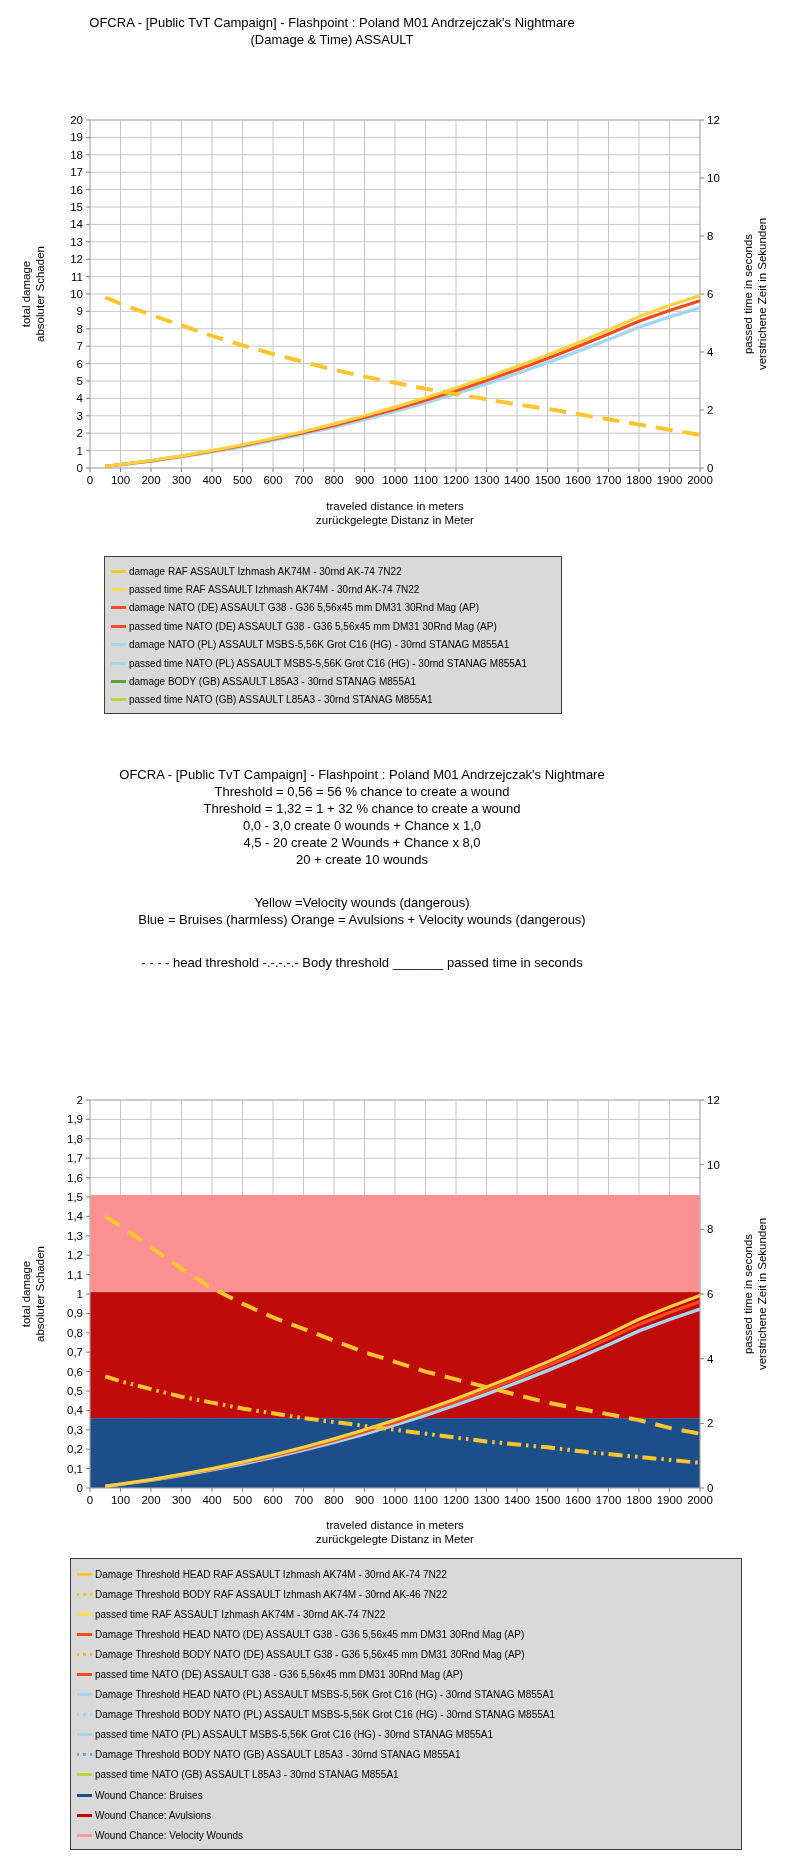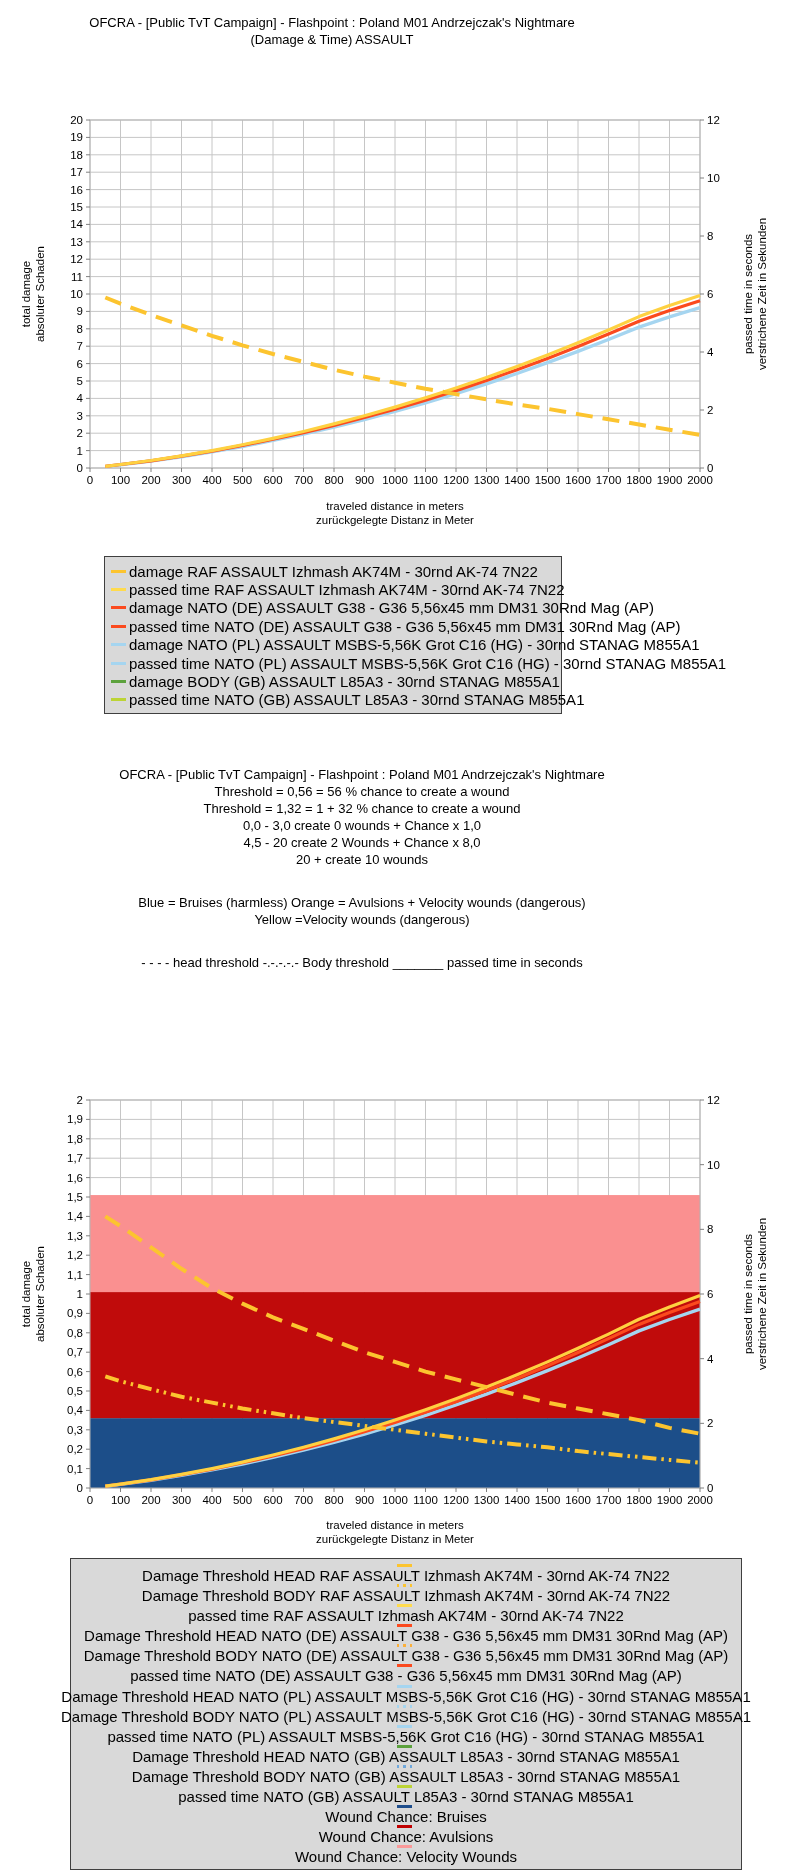--- a/index.html
+++ b/index.html
@@ -12,23 +12,23 @@
   #title1{top:14px;left:0;width:664px;}
   svg{position:absolute;left:0;font-family:"Liberation Sans",sans-serif;}
   #chart1{top:85px;}
   #chart2{top:1040px;}
   .legend{
     position:absolute;background:#d9d9d9;border:1px solid #3f3f3f;
     padding:5px 6px 4px 6px;box-sizing:border-box;
   }
   #legend1{left:104px;top:556px;width:458px;}
   #legend2{left:70px;top:1558px;width:672px;}
-  .lrow{display:flex;align-items:center;white-space:nowrap;font-size:15px;color:#000;}
+  .lrow{display:flex;align-items:center;white-space:nowrap;font-size:10px;color:#000;}
   #legend1 .lrow{height:18.4px;}
-  #legend2 .lrow{height:20.1px;flex-direction:column;}
+  #legend2 .lrow{height:20.1px;}
   .sw{width:15px;height:3px;margin-right:3px;flex:none;}
   #midtext{position:absolute;top:766px;left:0;width:724px;text-align:center;font-size:13px;line-height:17px;}
   .tline{min-height:17px;}
   .tline.blank{height:26px;}
 </style>
 </head>
 <body>
 
 <div id="title1" class="ctitle">
   <div>OFCRA - [Public TvT Campaign] - Flashpoint : Poland M01 Andrzejczak's Nightmare</div>
@@ -236,22 +236,22 @@
   </div>
 
 <div id="midtext">
     <div class="tline">OFCRA - [Public TvT Campaign] - Flashpoint : Poland M01 Andrzejczak's Nightmare</div>
     <div class="tline">Threshold = 0,56 = 56 % chance to create a wound</div>
     <div class="tline">Threshold = 1,32 = 1 + 32 % chance to create a wound</div>
     <div class="tline">0,0 - 3,0 create 0 wounds + Chance x 1,0</div>
     <div class="tline">4,5 - 20 create 2 Wounds + Chance x 8,0</div>
     <div class="tline">20 + create 10 wounds</div>
     <div class="tline blank"></div>
+    <div class="tline">Yellow =Velocity wounds (dangerous)</div>
     <div class="tline">Blue = Bruises (harmless) Orange = Avulsions + Velocity wounds (dangerous)</div>
-    <div class="tline">Yellow =Velocity wounds (dangerous)</div>
     <div class="tline blank"></div>
     <div class="tline">- - - - head threshold -.-.-.-.- Body threshold _______ passed time in seconds</div>
   </div>
 
 <svg id="chart2" width="808" height="515" viewBox="0 0 808 515">
     <g>
       <line x1="90" y1="60" x2="90" y2="448" stroke="#c6c6c6" stroke-width="1"></line>
       <line x1="120.5" y1="60" x2="120.5" y2="448" stroke="#c6c6c6" stroke-width="1"></line>
       <line x1="151" y1="60" x2="151" y2="448" stroke="#c6c6c6" stroke-width="1"></line>
       <line x1="181.5" y1="60" x2="181.5" y2="448" stroke="#c6c6c6" stroke-width="1"></line>
@@ -419,21 +419,21 @@
     </g>
   </svg>
 
 <div id="legend2" class="legend">
     <div class="lrow">
       <span class="sw" style="background: rgb(252, 196, 47);"></span>
       <span>Damage Threshold HEAD RAF ASSAULT Izhmash AK74M - 30rnd AK-74 7N22</span>
     </div>
     <div class="lrow">
       <span class="sw" style="background: repeating-linear-gradient(90deg, rgb(252, 196, 47) 0px, rgb(252, 196, 47) 2.5px, rgba(0, 0, 0, 0) 2.5px, rgba(0, 0, 0, 0) 6.5px);"></span>
-      <span>Damage Threshold BODY  RAF ASSAULT Izhmash AK74M - 30rnd AK-74 7N22</span>
+      <span>Damage Threshold BODY  RAF ASSAULT Izhmash AK74M - 30rnd AK-46 7N22</span>
     </div>
     <div class="lrow">
       <span class="sw" style="background: rgb(255, 219, 77);"></span>
       <span>passed time RAF ASSAULT Izhmash AK74M - 30rnd AK-74 7N22</span>
     </div>
     <div class="lrow">
       <span class="sw" style="background: rgb(251, 74, 30);"></span>
       <span>Damage Threshold HEAD NATO (DE) ASSAULT G38 - G36 5,56x45 mm DM31 30Rnd Mag (AP)</span>
     </div>
     <div class="lrow">
@@ -450,24 +450,20 @@
     </div>
     <div class="lrow">
       <span class="sw" style="background: repeating-linear-gradient(90deg, rgb(165, 213, 240) 0px, rgb(165, 213, 240) 2.5px, rgba(0, 0, 0, 0) 2.5px, rgba(0, 0, 0, 0) 6.5px);"></span>
       <span>Damage Threshold BODY  NATO (PL) ASSAULT MSBS-5,56K Grot C16 (HG) - 30rnd STANAG M855A1</span>
     </div>
     <div class="lrow">
       <span class="sw" style="background: rgb(165, 213, 240);"></span>
       <span>passed time NATO (PL) ASSAULT MSBS-5,56K Grot C16 (HG) - 30rnd STANAG M855A1</span>
     </div>
     <div class="lrow">
-      <span class="sw" style="background: rgb(92, 162, 61);"></span>
-      <span>Damage Threshold HEAD NATO (GB) ASSAULT L85A3 - 30rnd STANAG M855A1</span>
-    </div>
-    <div class="lrow">
       <span class="sw" style="background: repeating-linear-gradient(90deg, rgb(111, 168, 220) 0px, rgb(111, 168, 220) 2.5px, rgba(0, 0, 0, 0) 2.5px, rgba(0, 0, 0, 0) 6.5px);"></span>
       <span>Damage Threshold BODY  NATO (GB) ASSAULT L85A3 - 30rnd STANAG M855A1</span>
     </div>
     <div class="lrow">
       <span class="sw" style="background: rgb(188, 212, 53);"></span>
       <span>passed time NATO (GB) ASSAULT L85A3 - 30rnd STANAG M855A1</span>
     </div>
     <div class="lrow">
       <span class="sw" style="background: rgb(31, 78, 140);"></span>
       <span>Wound Chance: Bruises</span>

